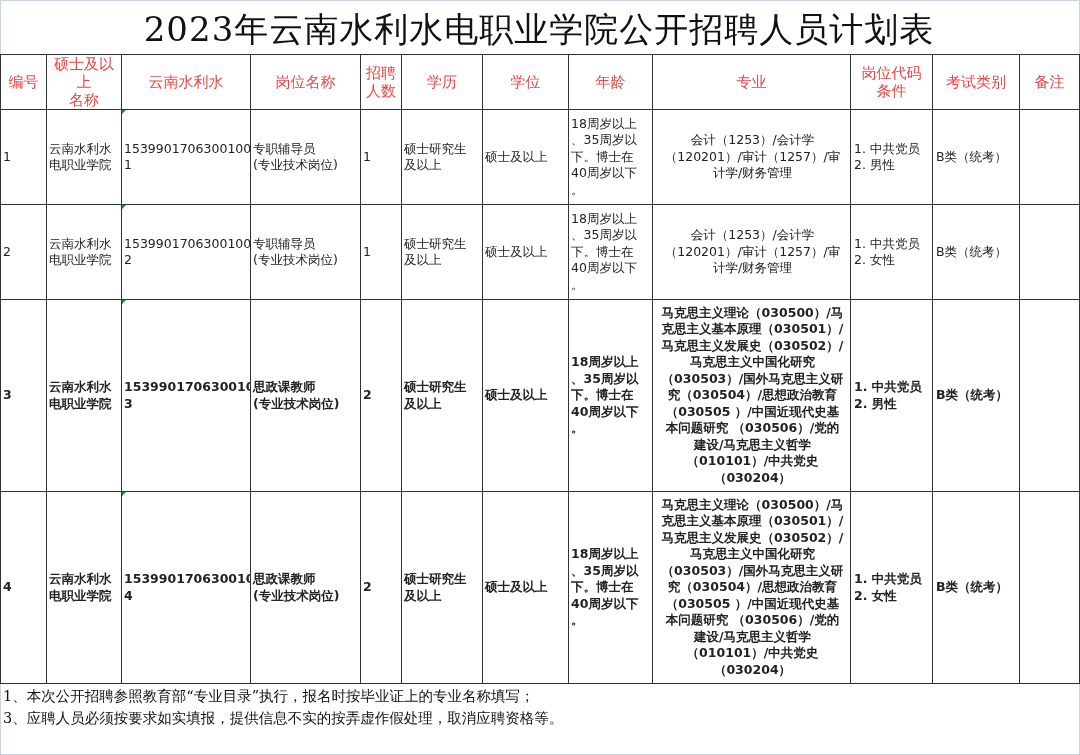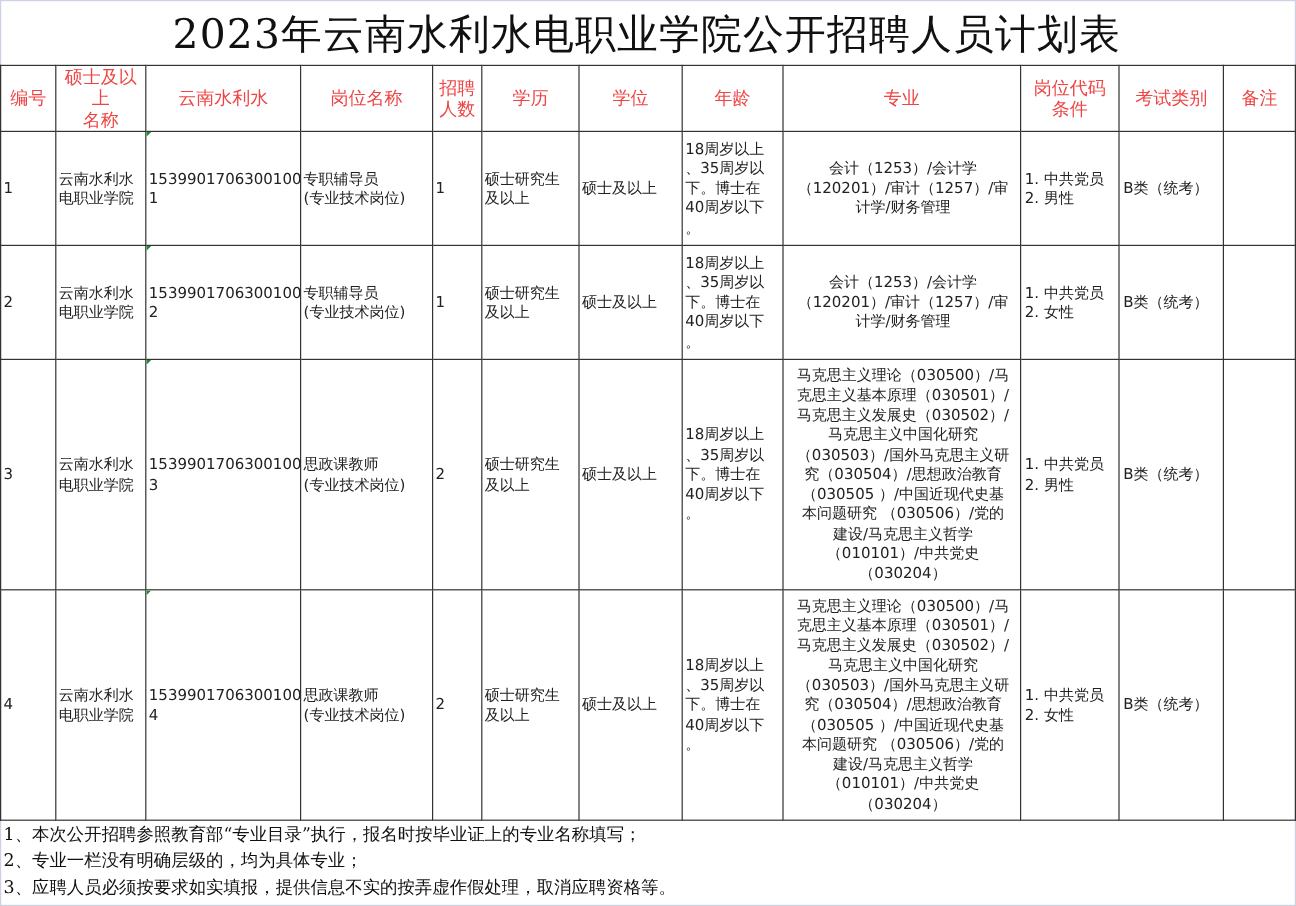--- a/index.html
+++ b/index.html
@@ -31,21 +31,21 @@
   table.plan td { font-size: 12.5px; line-height: 16.5px; vertical-align: middle; }
   table.plan td.code { border-left-color: #333; position: relative; }
   table.plan td.code::before {
     content: ""; position: absolute; left: 0; top: 0;
     border-top: 4px solid #1a8a2a; border-right: 4px solid transparent;
   }
   table.plan td.major, table.plan td.major-long { text-align: center; padding-left: 4px; }
   table.plan td.cond, table.plan td.exam { text-align: left; padding-left: 3px; }
   table.plan td.age { line-height: 16.5px; padding: 0 2px; }
   tr.r-short td { height: 94px; }
-  tr.r-tall td { height: 191px; }
+  tr.r-tall td { height: 191px; font-weight: bold; }
   .v-grey { border-left-color: #777 !important; }
   .notes {
     position: absolute; left: 0; top: 682px; width: 968px; height: 71px;
     font-family: "DejaVu Serif", "Liberation Serif", serif;
     font-size: 14.5px; color: #111; line-height: 22px; padding-top: 3px;
     box-sizing: border-box; padding-left: 3px;
   }
   .notes div { white-space: nowrap; }
 </style>
 </head>
@@ -256,15 +256,14 @@
           <div>2. 女性</div>
         </td>
     <td class="exam">B类（统考）</td>
     <td></td>
   </tr>
     </tbody>
 </table>
 
 <div class="notes">
   <div>1、本次公开招聘参照教育部“专业目录”执行，报名时按毕业证上的专业名称填写；</div>
-  <div>2、专业一栏没有明确层级的，均为具体专业；</div>
   <div>3、应聘人员必须按要求如实填报，提供信息不实的按弄虚作假处理，取消应聘资格等。</div>
 </div>
 
 </body></html>

